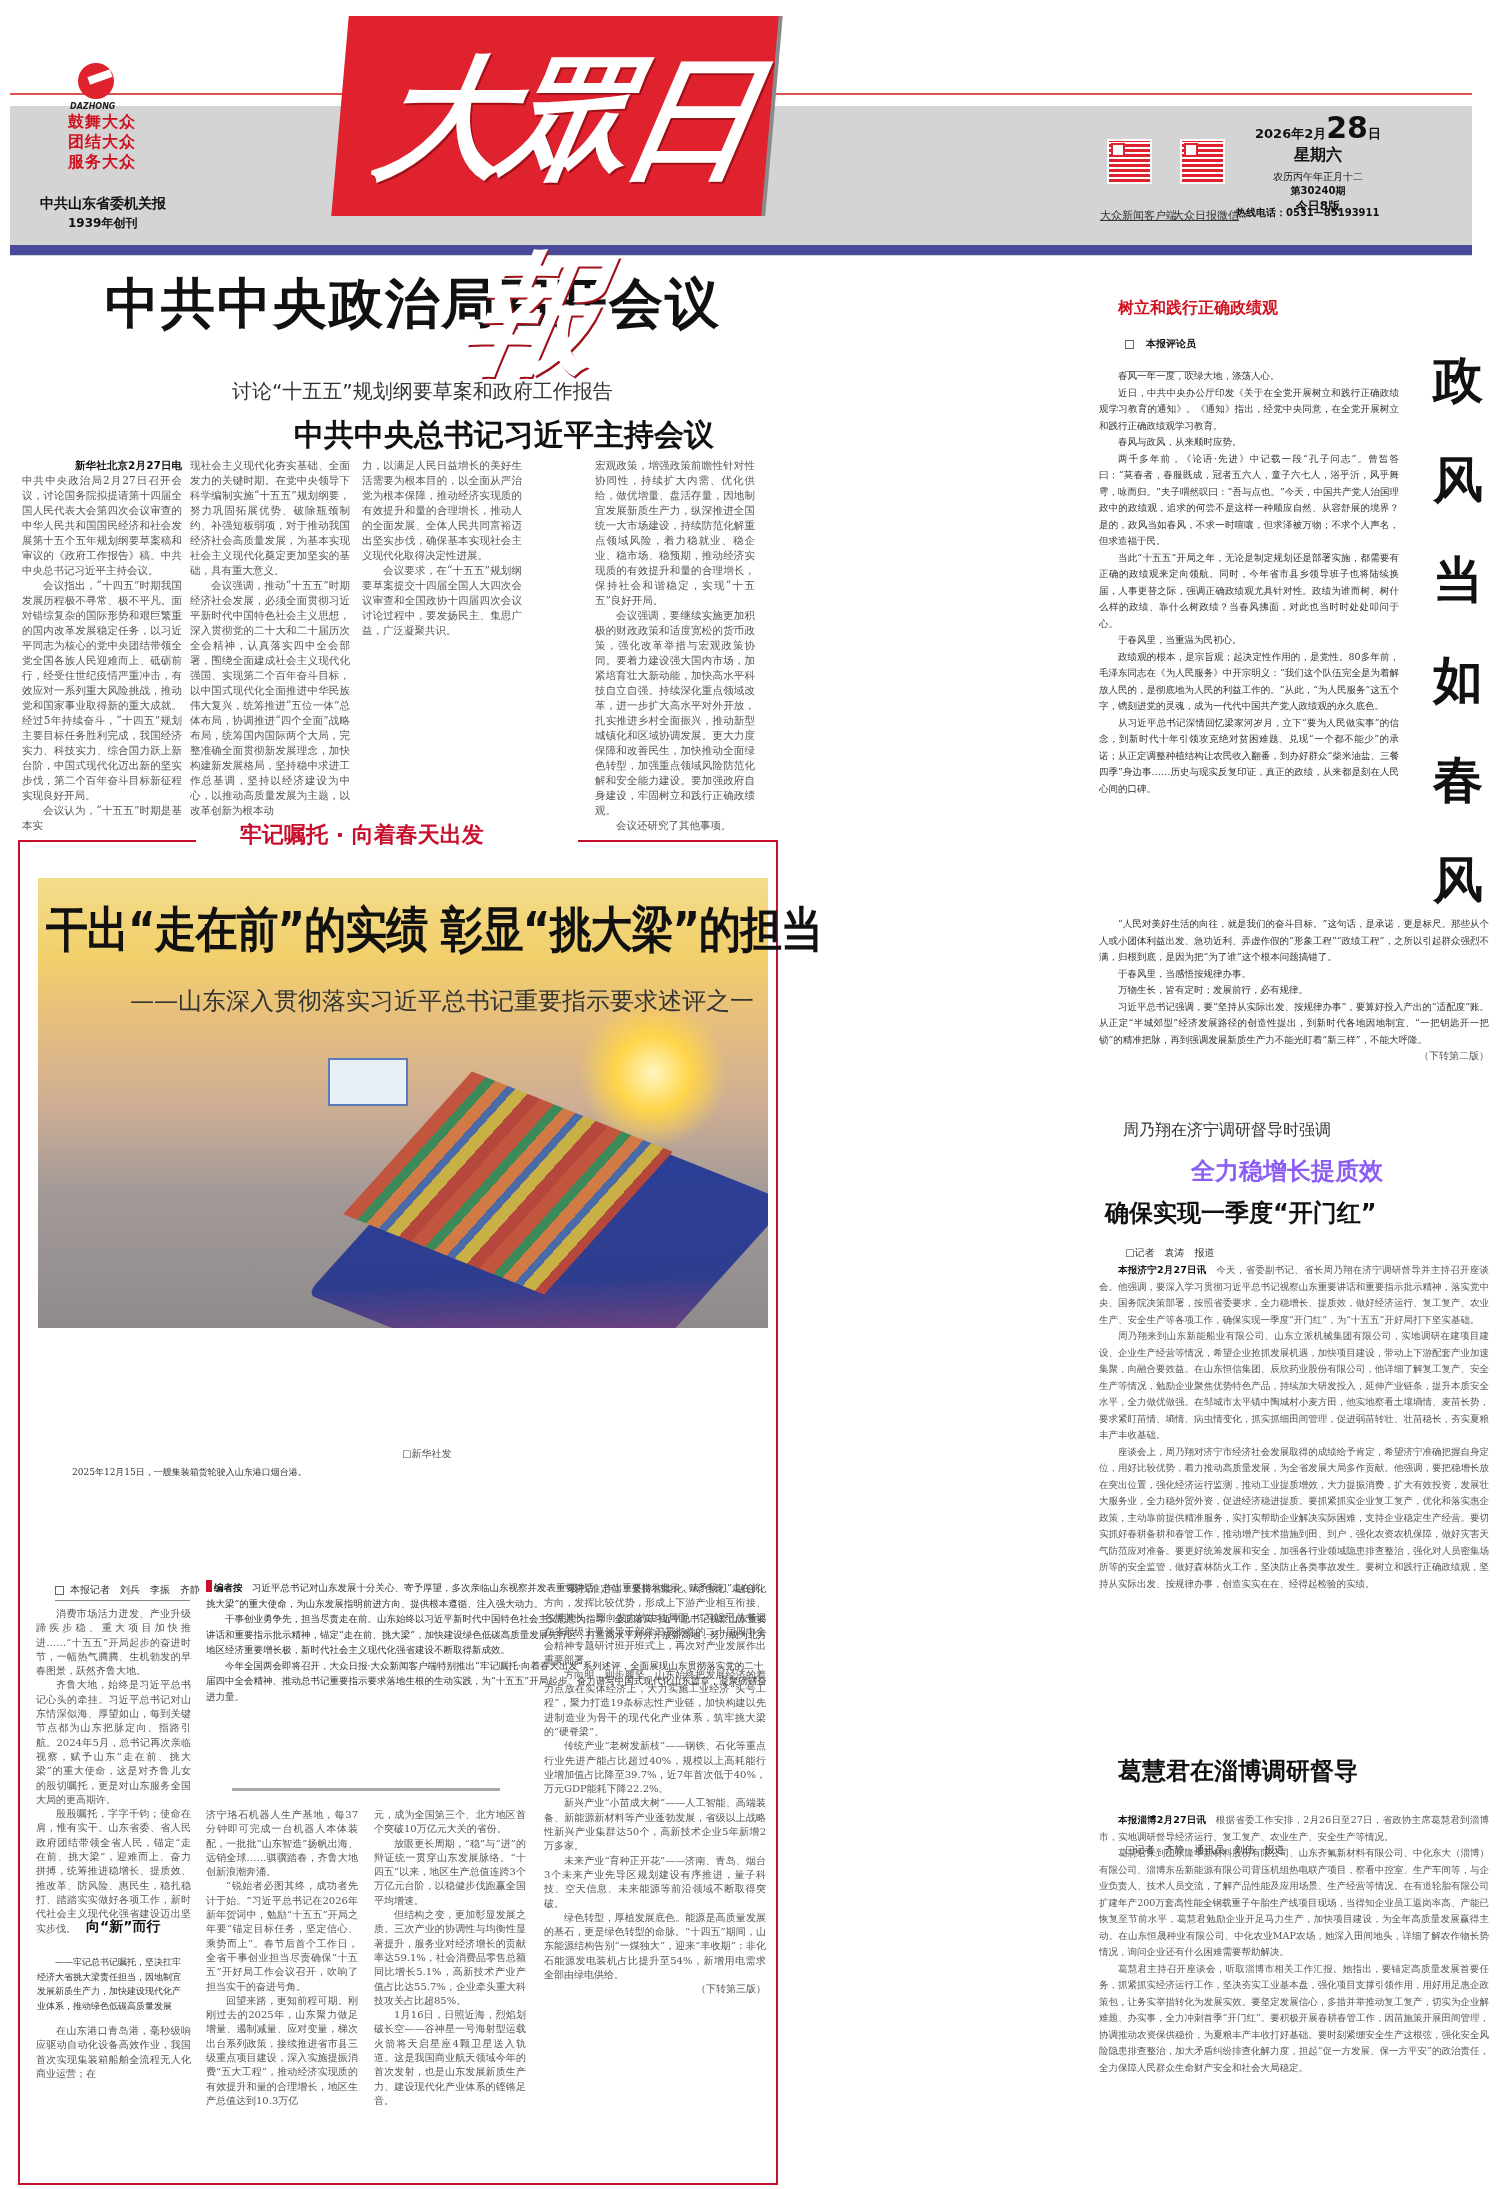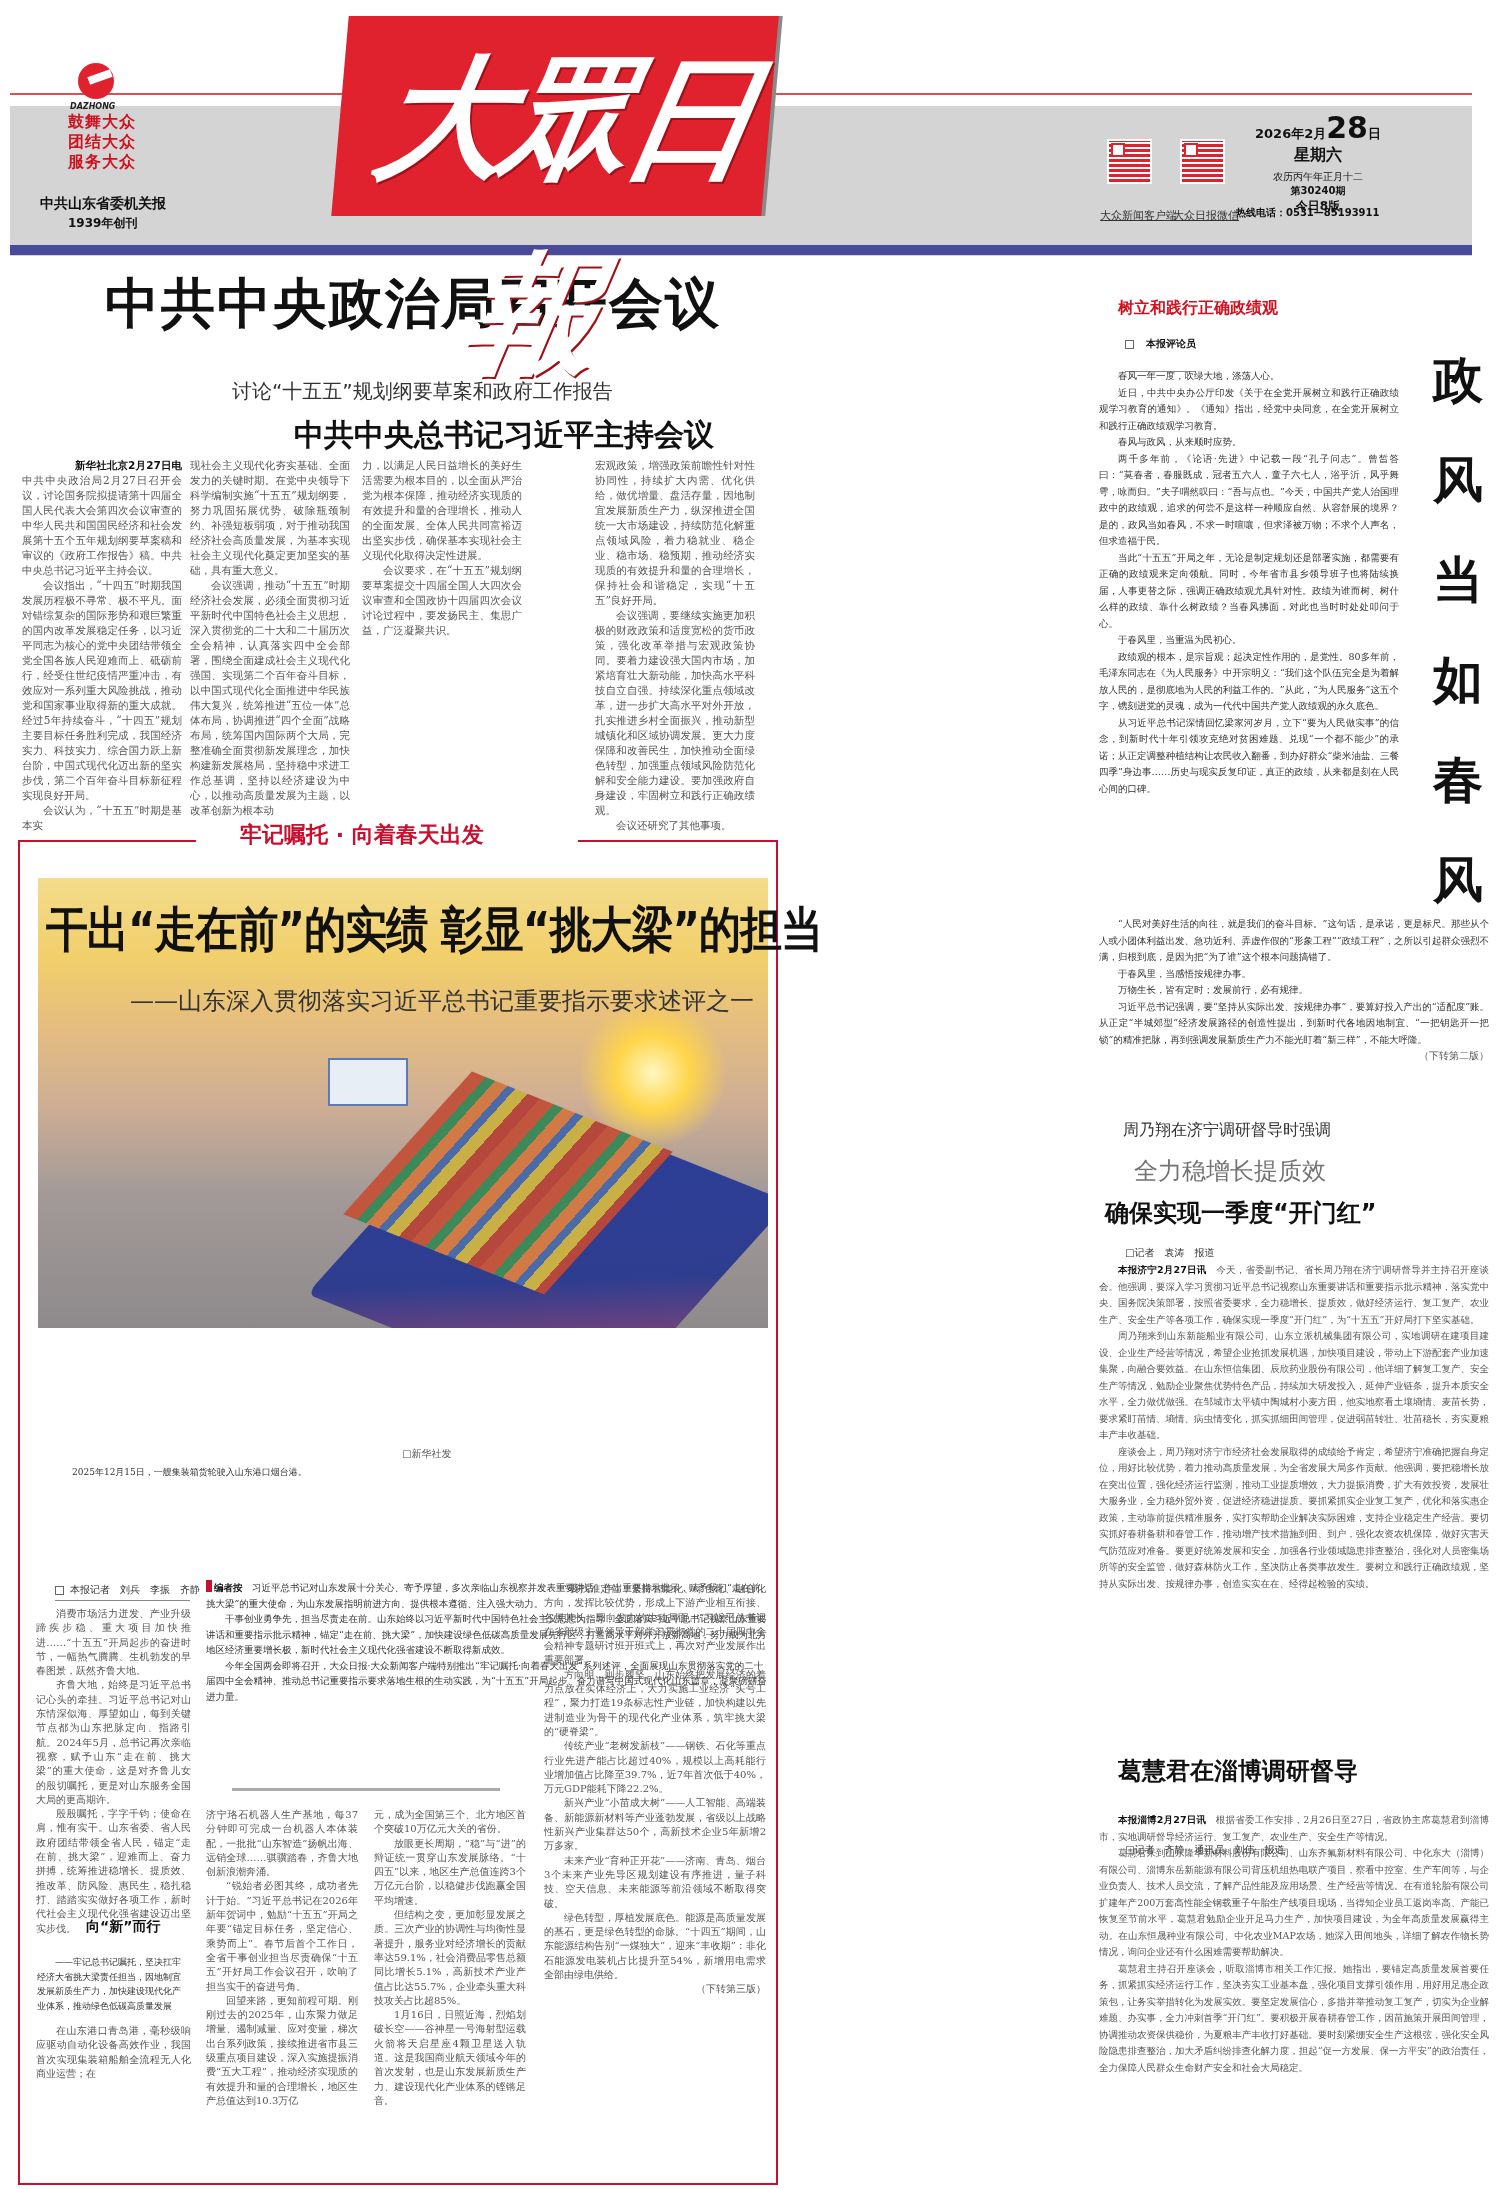--- a/index.html
+++ b/index.html
@@ -74,21 +74,21 @@
   
   .rc-kicker { position: absolute; left: 1108px; top: 298px; font-family: "DejaVu Sans", sans-serif; font-weight: bold; font-size: 16px; color: #d0111f; white-space: nowrap; }
   .rc-author { position: absolute; left: 1115px; top: 337px; font-family: "DejaVu Sans", sans-serif; font-weight: bold; font-size: 10px; color: #111; border-bottom: 1px solid #888; padding-bottom: 20px; white-space: nowrap; }
   .rc-author .box { display: inline-block; width: 9px; height: 9px; border: 1px solid #666; margin-right: 12px; vertical-align: middle; }
   .rc-big { position: absolute; left: 1413px; top: 330px; width: 70px; font-family: "DejaVu Sans", sans-serif; font-weight: bold; font-size: 50px; line-height: 100px; color: #111; text-align: center; }
   .rc-col { position: absolute; font-size: 9.5px; line-height: 16.5px; color: #333; text-align: justify; }
   .rc-col p { text-indent: 2em; }
   .rc-jump { text-align: right; color: #555; font-size: 10px; }
 
   .story2-pre { position: absolute; left: 1113px; top: 1120px; font-family: "DejaVu Sans", sans-serif; font-size: 16px; color: #333; white-space: nowrap; }
-  .story2-h1 { position: absolute; left: 1124px; top: 1155px; font-family: "DejaVu Sans", sans-serif; font-weight: normal; font-size: 24px; color: #737373; white-space: nowrap; }
+  .story2-h1 { position: absolute; left: 1181px; top: 1155px; font-family: "DejaVu Sans", sans-serif; font-weight: bold; font-size: 24px; color: #8b5cf6; white-space: nowrap; }
   .story2-h2 { position: absolute; left: 1095px; top: 1197px; font-family: "DejaVu Sans", sans-serif; font-weight: bold; font-size: 24px; color: #111; white-space: nowrap; }
   .story2-by { position: absolute; left: 1115px; top: 1246px; font-size: 10px; color: #333; white-space: nowrap; }
   .story3-h1 { position: absolute; left: 1108px; top: 1755px; font-family: "DejaVu Sans", sans-serif; font-weight: bold; font-size: 24px; color: #111; white-space: nowrap; }
   .story3-by { position: absolute; left: 1115px; top: 1843px; font-size: 10px; color: #333; white-space: nowrap; }
   .rc-col .dateline { color: #111; font-weight: bold; font-family: "DejaVu Sans", sans-serif; }
 </style>
 </head>
 <body>
 
 <div class="page">

